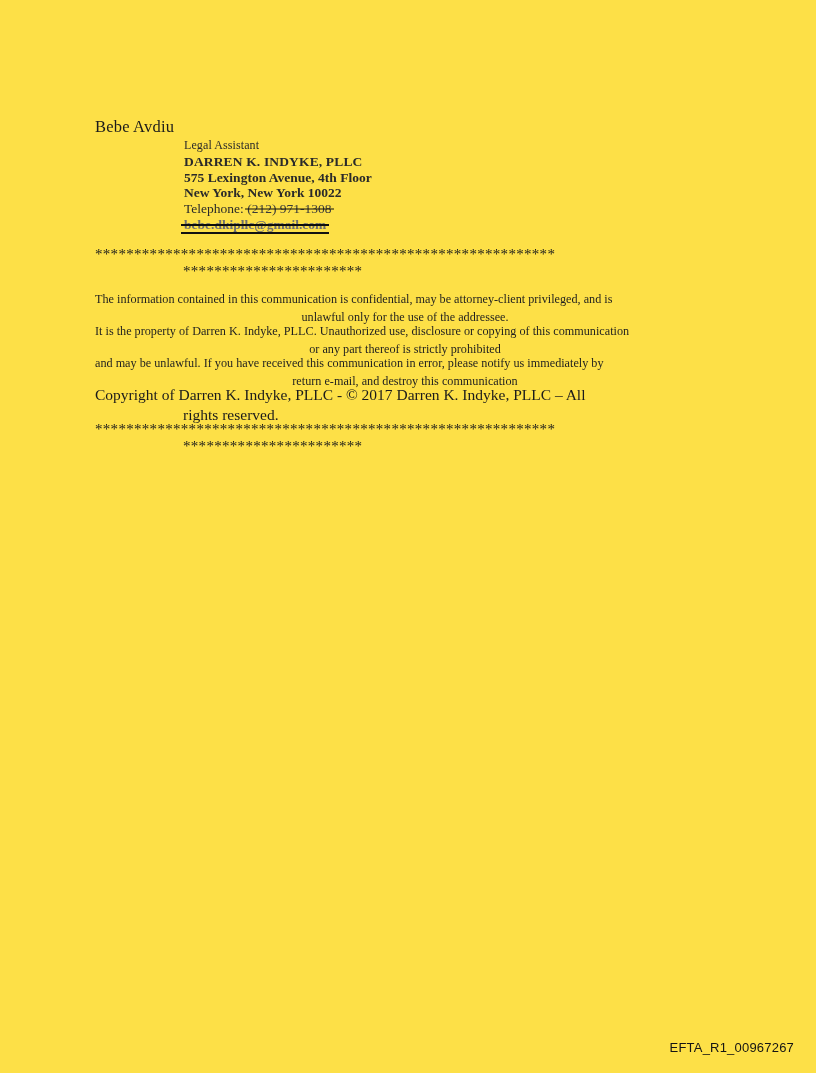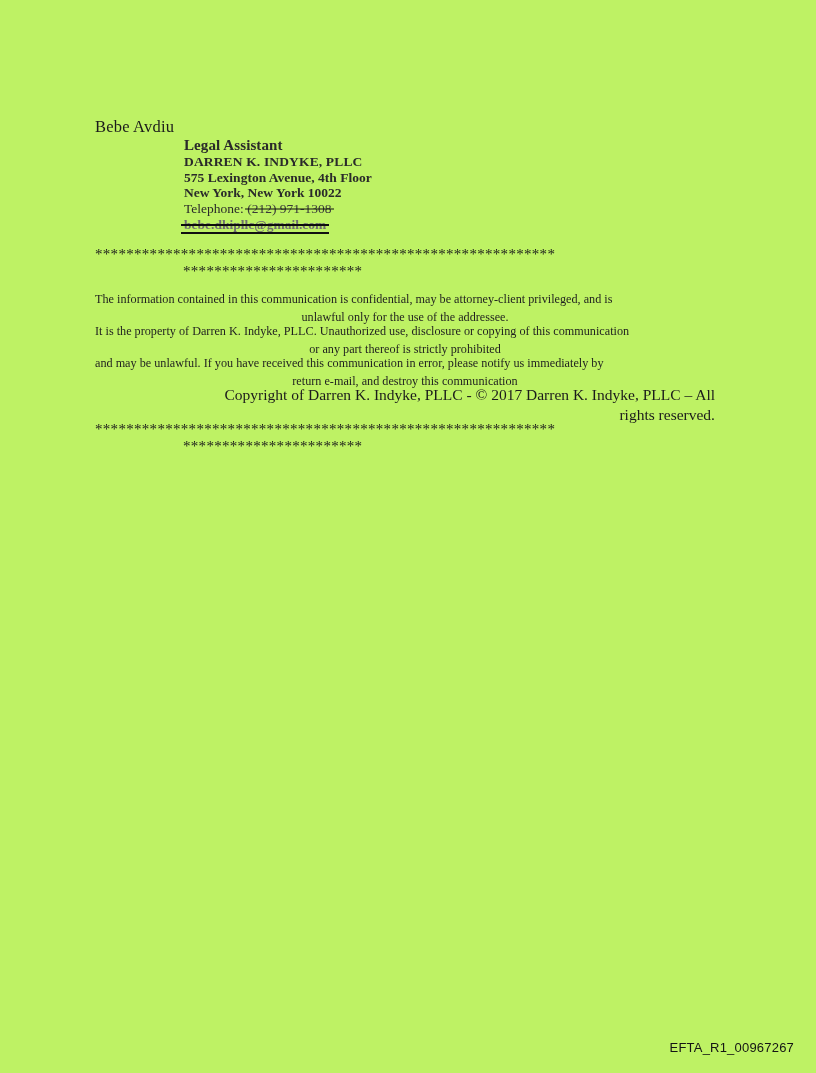--- a/index.html
+++ b/index.html
@@ -11,21 +11,21 @@
     width: 816px;
     height: 1073px;
     position: relative;
     font-family: "Liberation Serif", serif;
     color: #1a1a1a;
     overflow: hidden;
   }
   .page {
     position: absolute;
     inset: 0;
-    background: #bef264;
+    background: #fde047;
   }
 
   
   .sig-name {
     position: absolute;
     left: 95px;
     top: 117px;
     font-size: 16.5px;
     letter-spacing: 0.2px;
     color: #1b1b1b;
@@ -33,22 +33,22 @@
   }
   .sig-body {
     position: absolute;
     left: 184px;
     top: 138px;
     font-size: 13.5px;
     line-height: 15.8px;
     color: #2a2a2a;
   }
   .sig-body .role {
-    font-weight: bold;
-    font-size: 15px;
+    font-weight: normal;
+    font-size: 12px;
     letter-spacing: 0.1px;
   }
   .sig-body .firm {
     letter-spacing: 0.15px;
   }
   .sig-line {
     white-space: nowrap;
     font-weight: bold;
   }
   .phone-row {
@@ -129,21 +129,20 @@
   .legal .gap { margin-top: 0.5px; }
 
   .copyright {
     position: absolute;
     left: 95px;
     top: 385px;
     width: 620px;
     font-size: 15.5px;
     line-height: 20px;
     color: #1b1b1b;
-    text-align: right;
   }
   .copyright .c2 {
     display: block;
     padding-left: 88px;
   }
   .stars-bottom {
     position: absolute;
     left: 95px;
     top: 421px;
     width: 620px;

